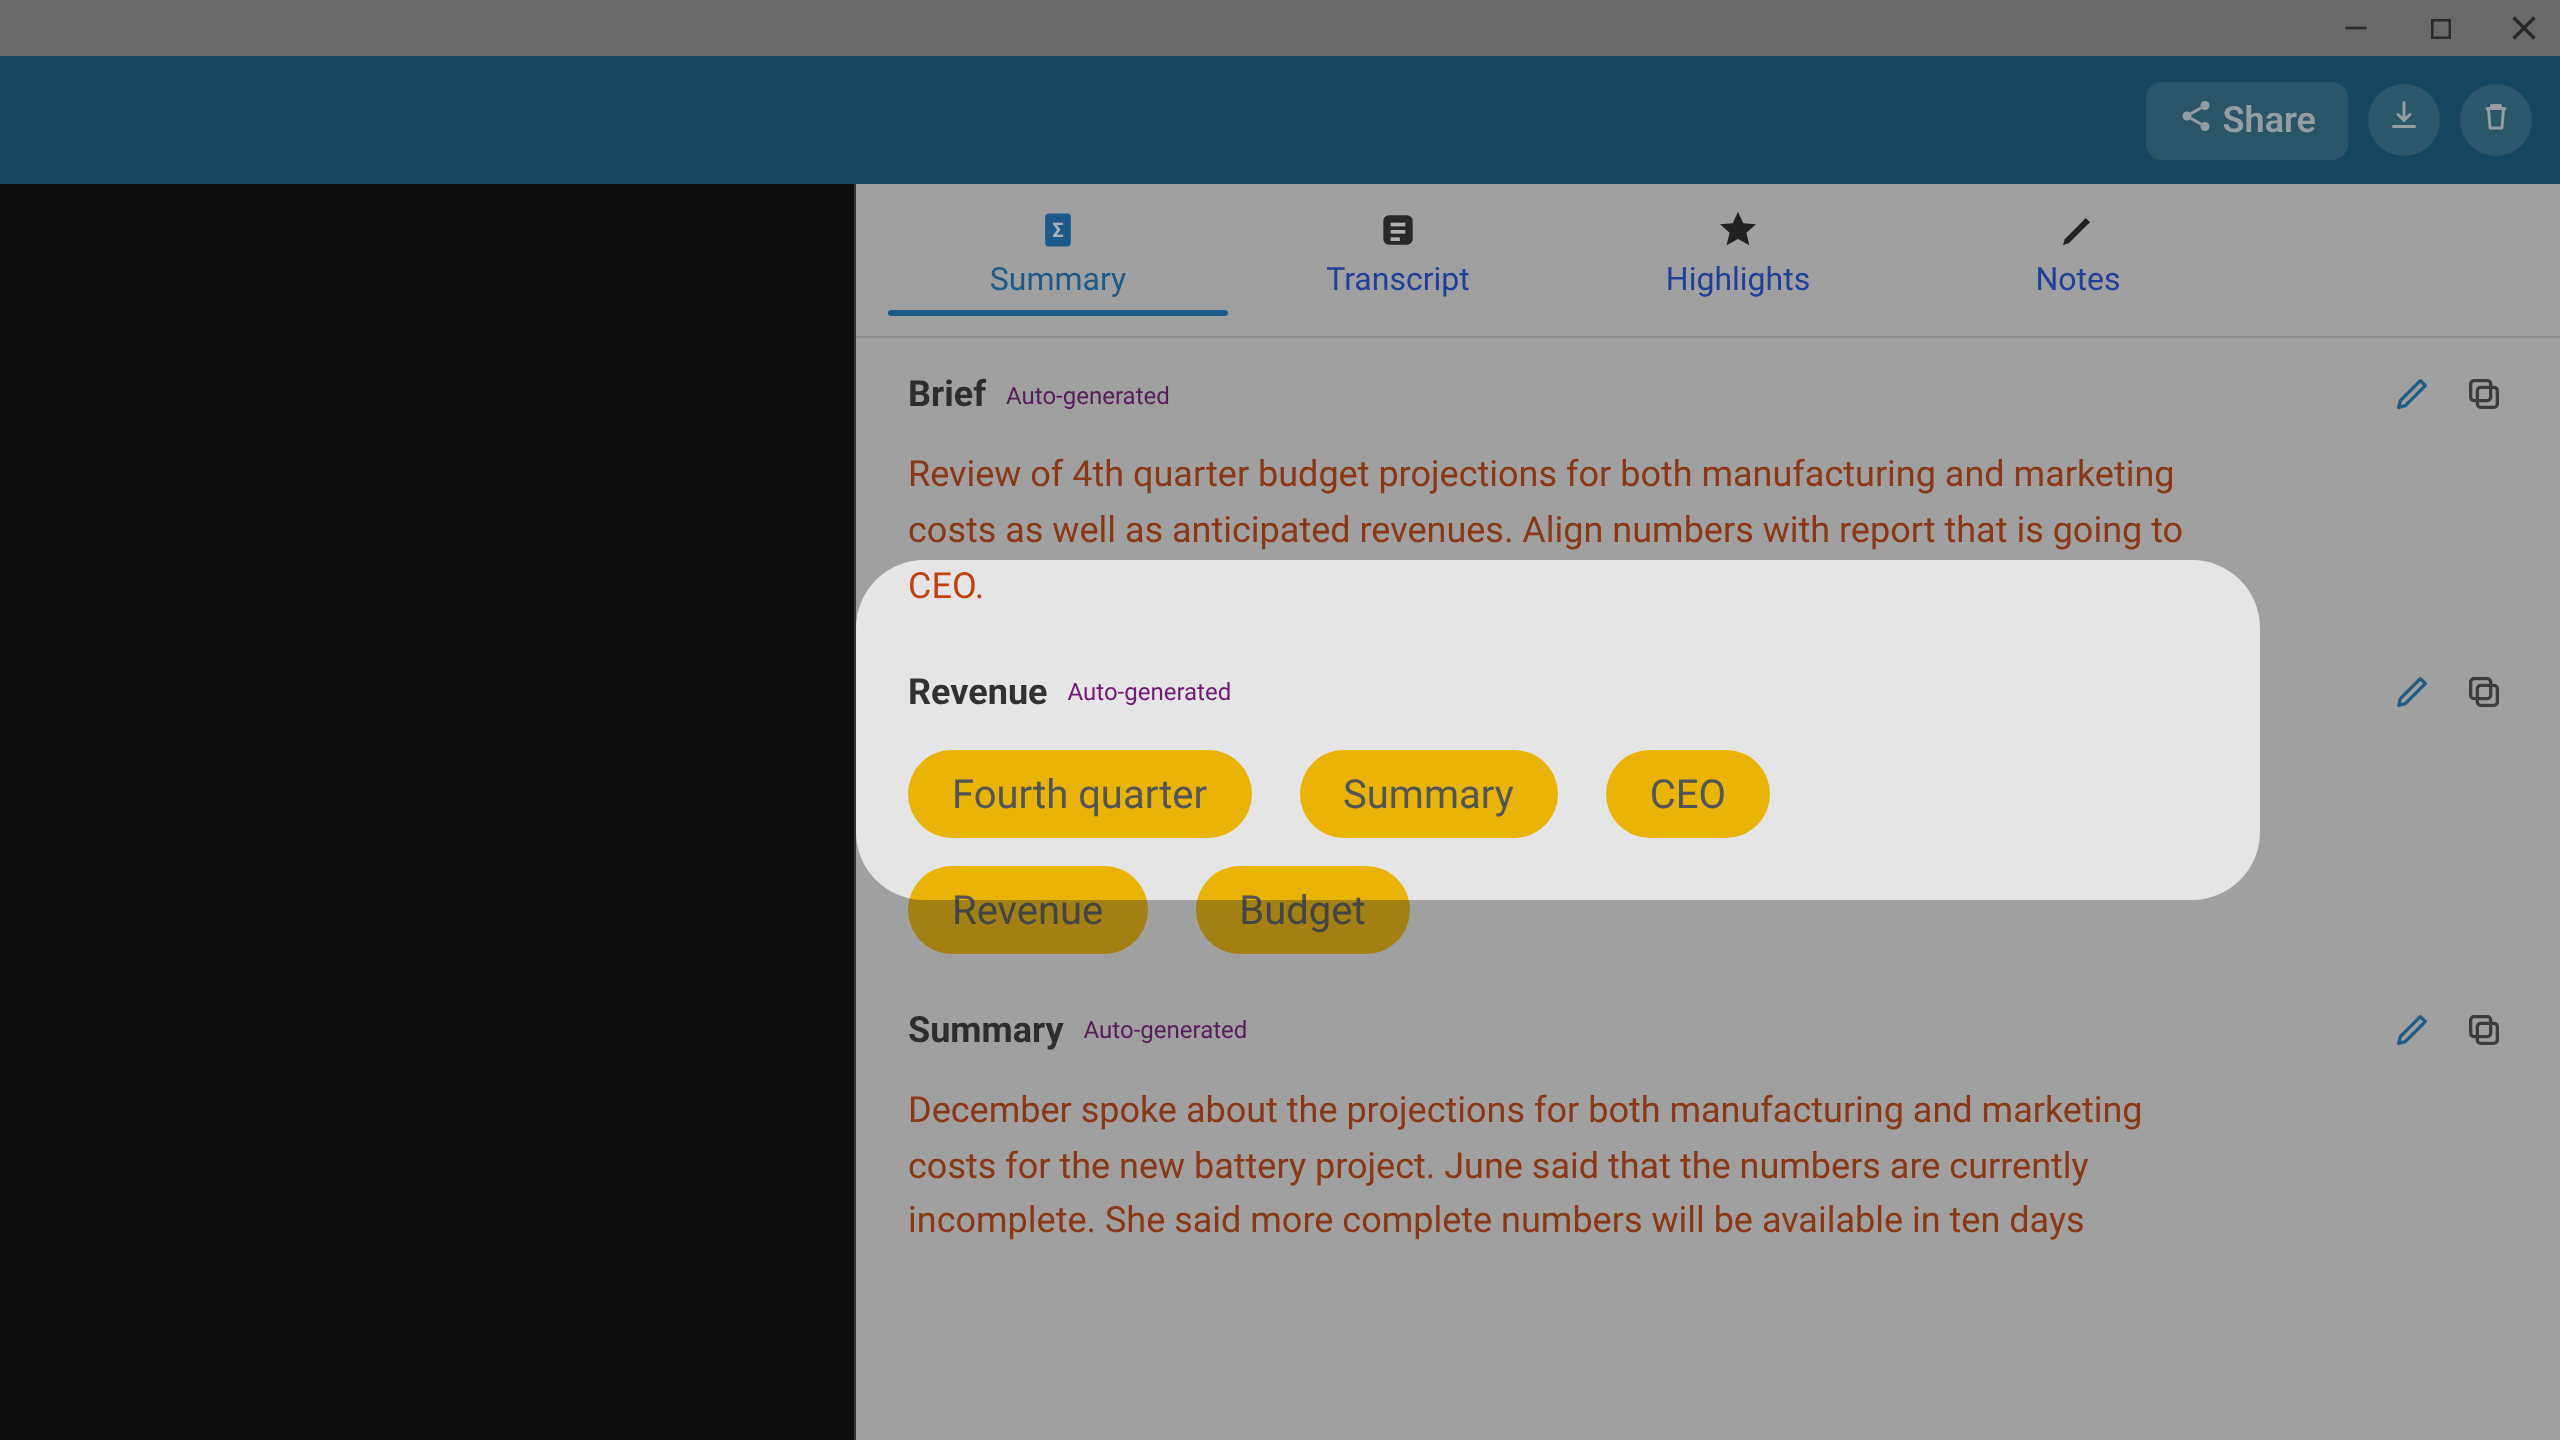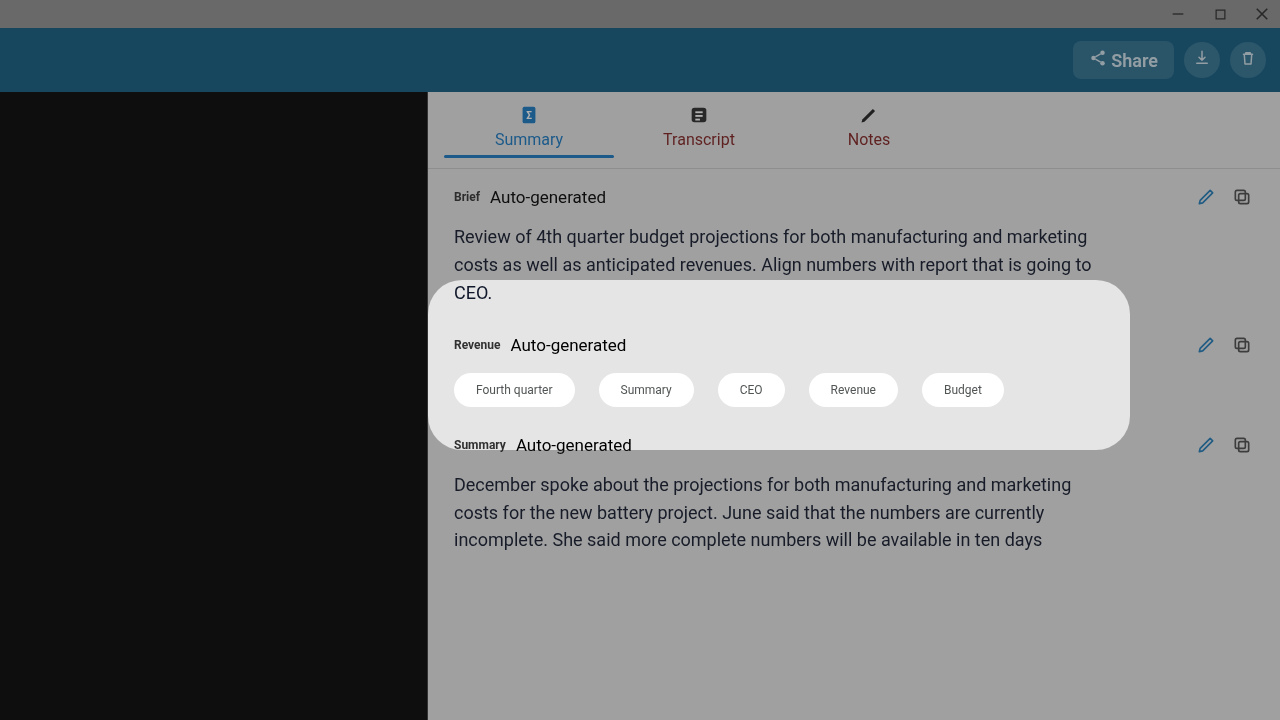--- a/index.html
+++ b/index.html
@@ -7,36 +7,36 @@
   .shell { width:1280px; height:720px; position:relative; background:#d4d4d4; }
   .titlebar { height:28px; background:#8f8f8f; display:flex; justify-content:flex-end; align-items:center; padding-right:8px; gap:22px; }
   .tb-btn { width:20px; height:20px; display:flex; align-items:center; justify-content:center; color:#2a2a2a; cursor:pointer; }
   .header { height:64px; background:#0f5a7e; display:flex; justify-content:flex-end; align-items:center; padding-right:14px; gap:10px; }
   .share-btn { background:rgba(255,255,255,.12); color:#cfe1ea; border-radius:8px; padding:8px 16px; display:flex; align-items:center; gap:4px; font-size:18px; font-weight:600; cursor:pointer; }
   .round-btn { width:36px; height:36px; border-radius:50%; background:rgba(255,255,255,.14); display:flex; align-items:center; justify-content:center; color:#cfe1ea; cursor:pointer; }
   .body-row { display:flex; height:calc(720px - 28px - 64px); }
   .video-pane { width:428px; background:#000; border-right:1px solid #3a3a3a; }
   .content-pane { flex:1; background:#e5e5e5; position:relative; }
   .tabs { display:flex; border-bottom:1px solid #c8c8c8; padding:0 16px; }
-  .tab { flex:1; max-width:170px; text-align:center; padding:10px 0 10px; cursor:pointer; font-size:16px; color:#7f1d1d; }
+  .tab { flex:1; max-width:170px; text-align:center; padding:10px 0 10px; cursor:pointer; font-size:16px; color:#1d4ed8; }
   .tab-ico { height:26px; display:flex; align-items:center; justify-content:center; margin-bottom:2px; }
   .tab.active { color:#1677c2; }
   .tab.active .underline { height:3px; background:#1677c2; margin:6px auto 0; width:100%; border-radius:2px; }
   .tab .underline { height:3px; margin:6px auto 0; }
   .sections { padding:0 0 0 0; }
   .section { padding:18px 26px 10px 26px; position:relative; }
   .sec-head { display:flex; align-items:center; gap:10px; }
-  .sec-title { font-weight:700; font-size:12px; color:#313131; }
-  .sec-sub { font-size:17px; color:#000000; }
+  .sec-title { font-weight:700; font-size:18px; color:#313131; }
+  .sec-sub { font-size:12px; color:#701a75; }
   .sec-actions { position:absolute; right:26px; top:18px; display:flex; gap:14px; align-items:center; }
   .act { width:22px; height:22px; cursor:pointer; color:#1f7ab8; }
   .act.gray { color:#4a4a4a; }
-  .brief-text, .summary-text { margin-top:16px; font-size:18px; line-height:1.55; color:#0f172a; max-width:640px; }
+  .brief-text, .summary-text { margin-top:16px; font-size:18px; line-height:1.55; color:#c2410c; max-width:640px; }
   .kw-chips { margin-top:18px; display:flex; flex-wrap:wrap; gap:14px 24px; max-width:560px; }
-  .chip { background:#ffffff; color:#525556; padding:10px 22px; border-radius:22px; font-size:12px; cursor:pointer; }
+  .chip { background:#eab308; color:#525556; padding:10px 22px; border-radius:22px; font-size:20px; cursor:pointer; }
   .summary-text p { margin-bottom:20px; }
   .spotlight { position:absolute; left:428px; right:150px; top:280px; height:170px; border-radius:34px; box-shadow:0 0 0 9999px rgba(40,40,40,.36); background:transparent; pointer-events:none; }
   .svg { width:1em; height:1em; }
 </style>
 </head>
 <body>
 
 <div class="shell">
 
   <div class="titlebar">
@@ -111,20 +111,29 @@
                 <line x1="8" y1="9" x2="16" y2="9" stroke="#fff" stroke-width="2"></line>
                 <line x1="8" y1="13" x2="16" y2="13" stroke="#fff" stroke-width="2"></line>
                 <line x1="8" y1="17" x2="13" y2="17" stroke="#fff" stroke-width="2"></line>
               </svg>
           </div>
           <div>Transcript</div>
           <div class="underline"></div>
         </div>
         <div class="tab">
           <div class="tab-ico">
+            <svg viewBox="0 0 24 24" width="22" height="22">
+                <path d="M12 2l2.9 6.3 6.9.6-5.2 4.6 1.6 6.8L12 16.9 5.8 20.3l1.6-6.8L2.2 8.9l6.9-.6z" fill="#1e1e1e"></path>
+              </svg>
+          </div>
+          <div>Highlights</div>
+          <div class="underline"></div>
+        </div>
+        <div class="tab">
+          <div class="tab-ico">
             <svg viewBox="0 0 24 24" width="20" height="20">
                 <path d="M3 21l3.5-1 12-12-2.5-2.5-12 12L3 21z" fill="#1e1e1e"></path>
                 <path d="M16 5.5l2.5 2.5" stroke="#1e1e1e" stroke-width="2"></path>
               </svg>
           </div>
           <div>Notes</div>
           <div class="underline"></div>
         </div>
       </div>
 

